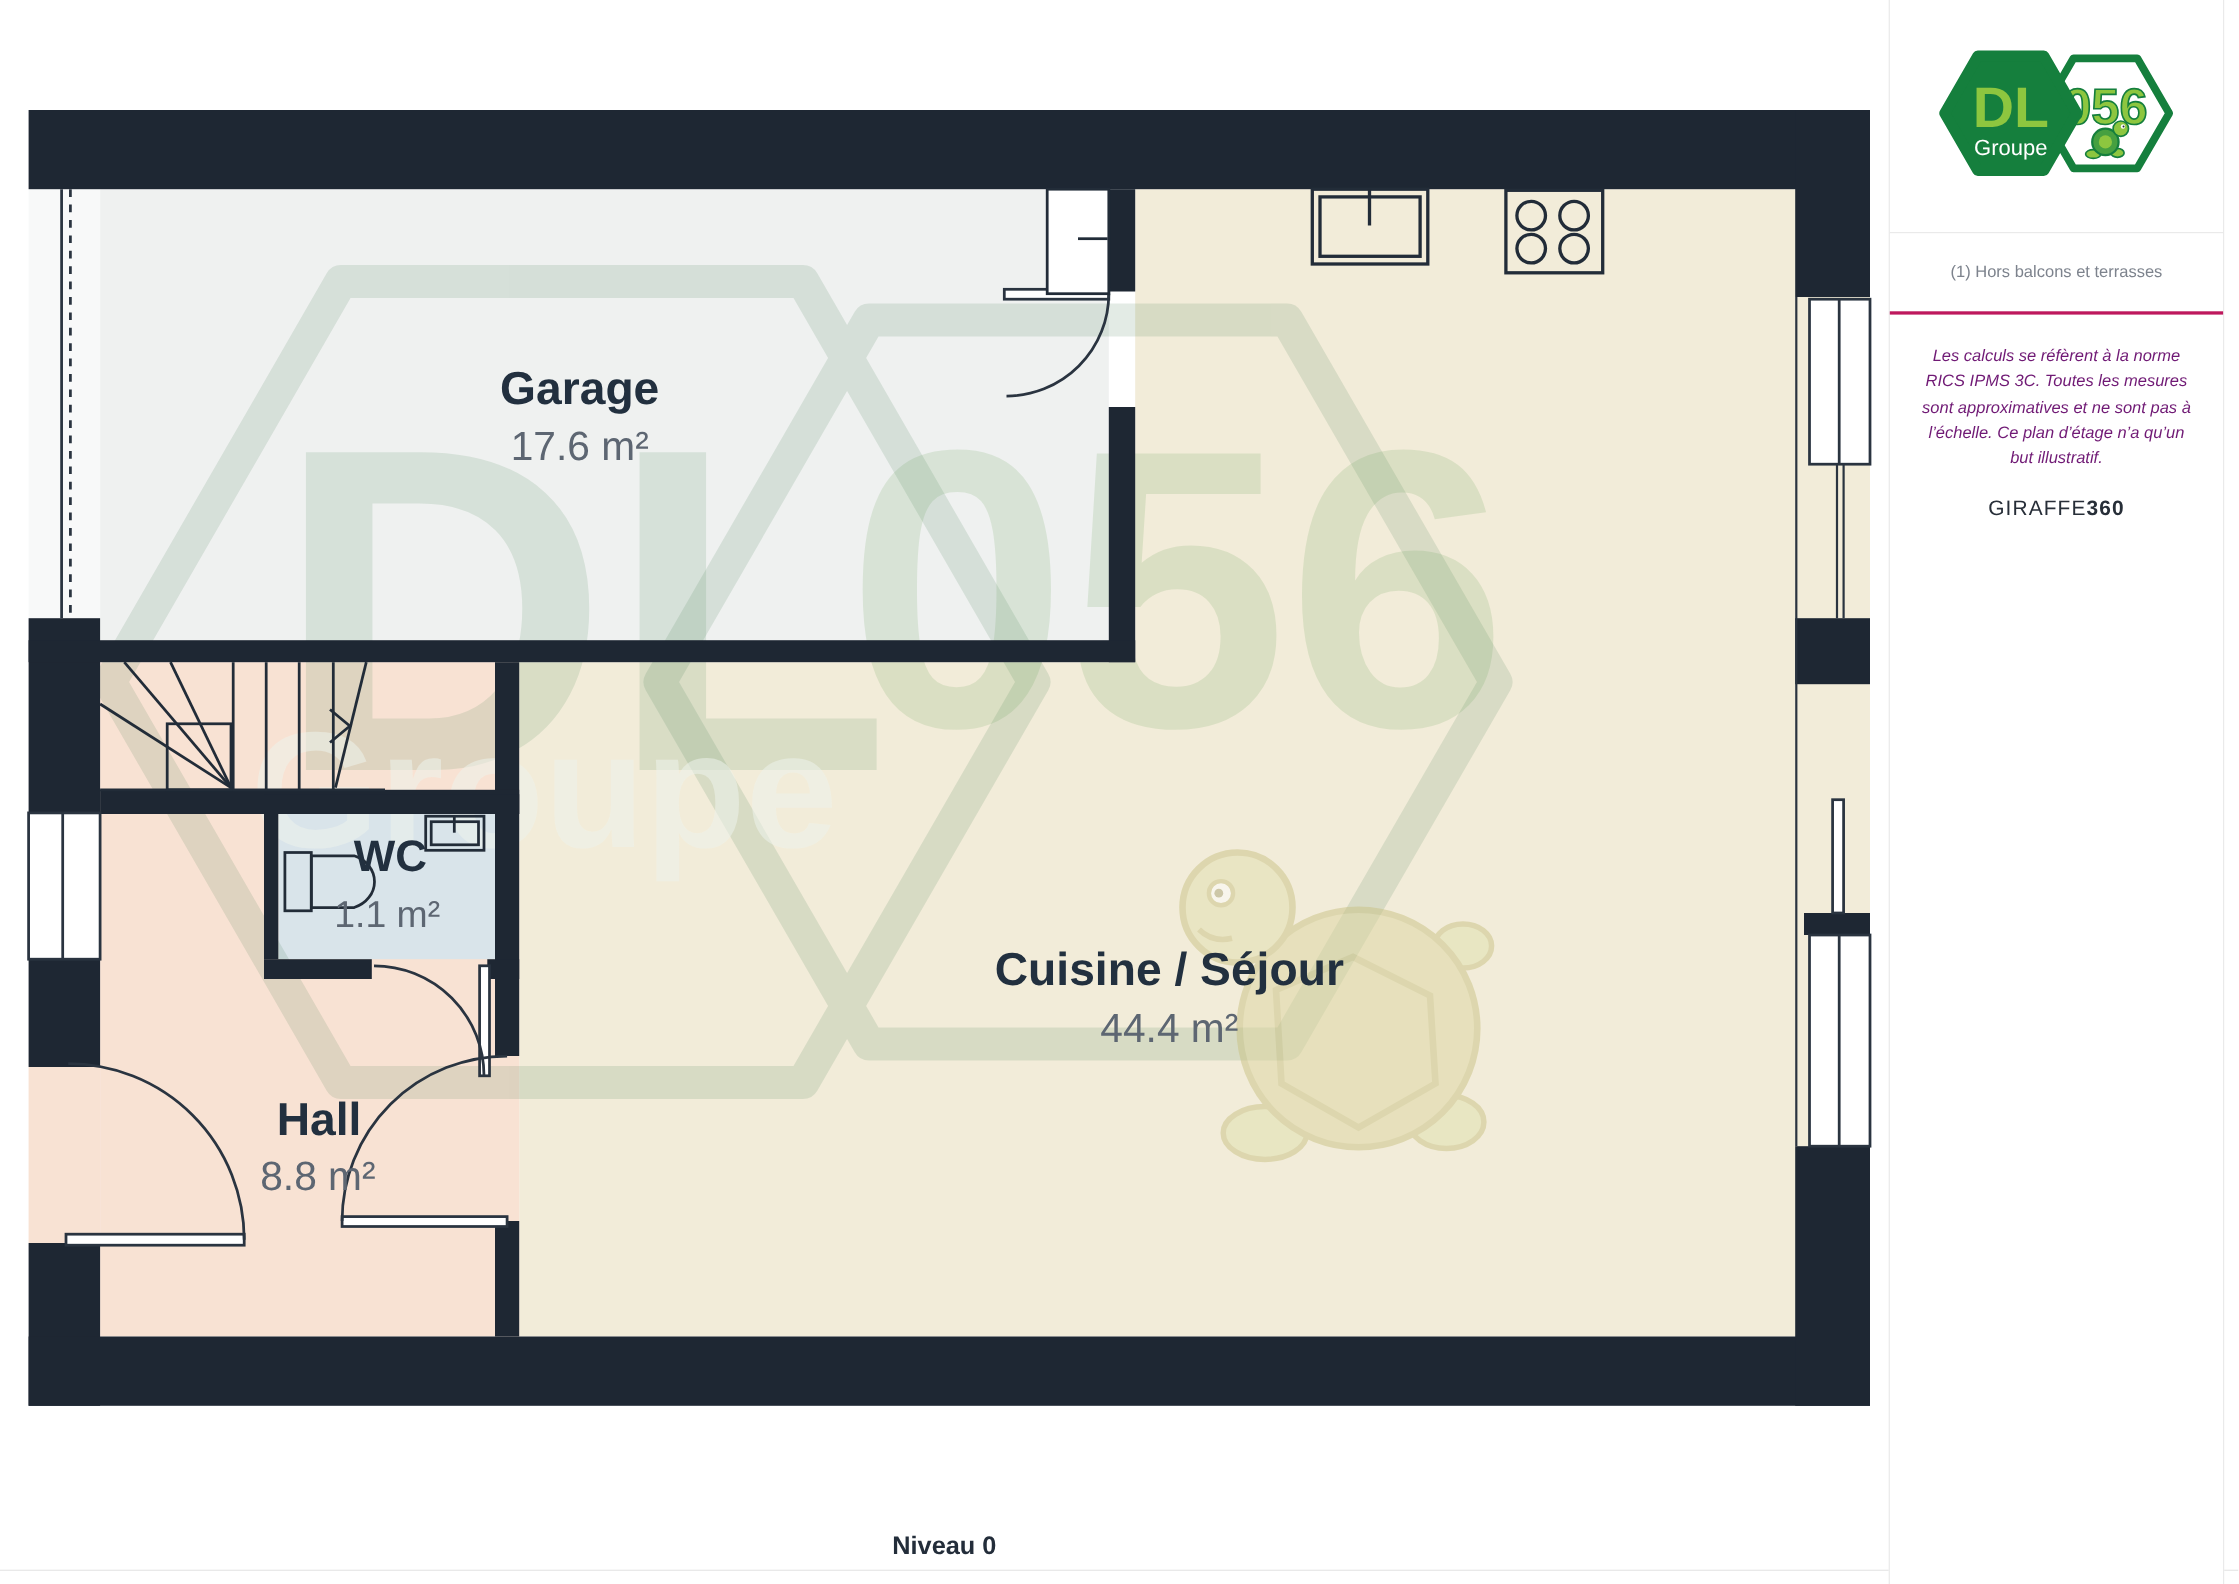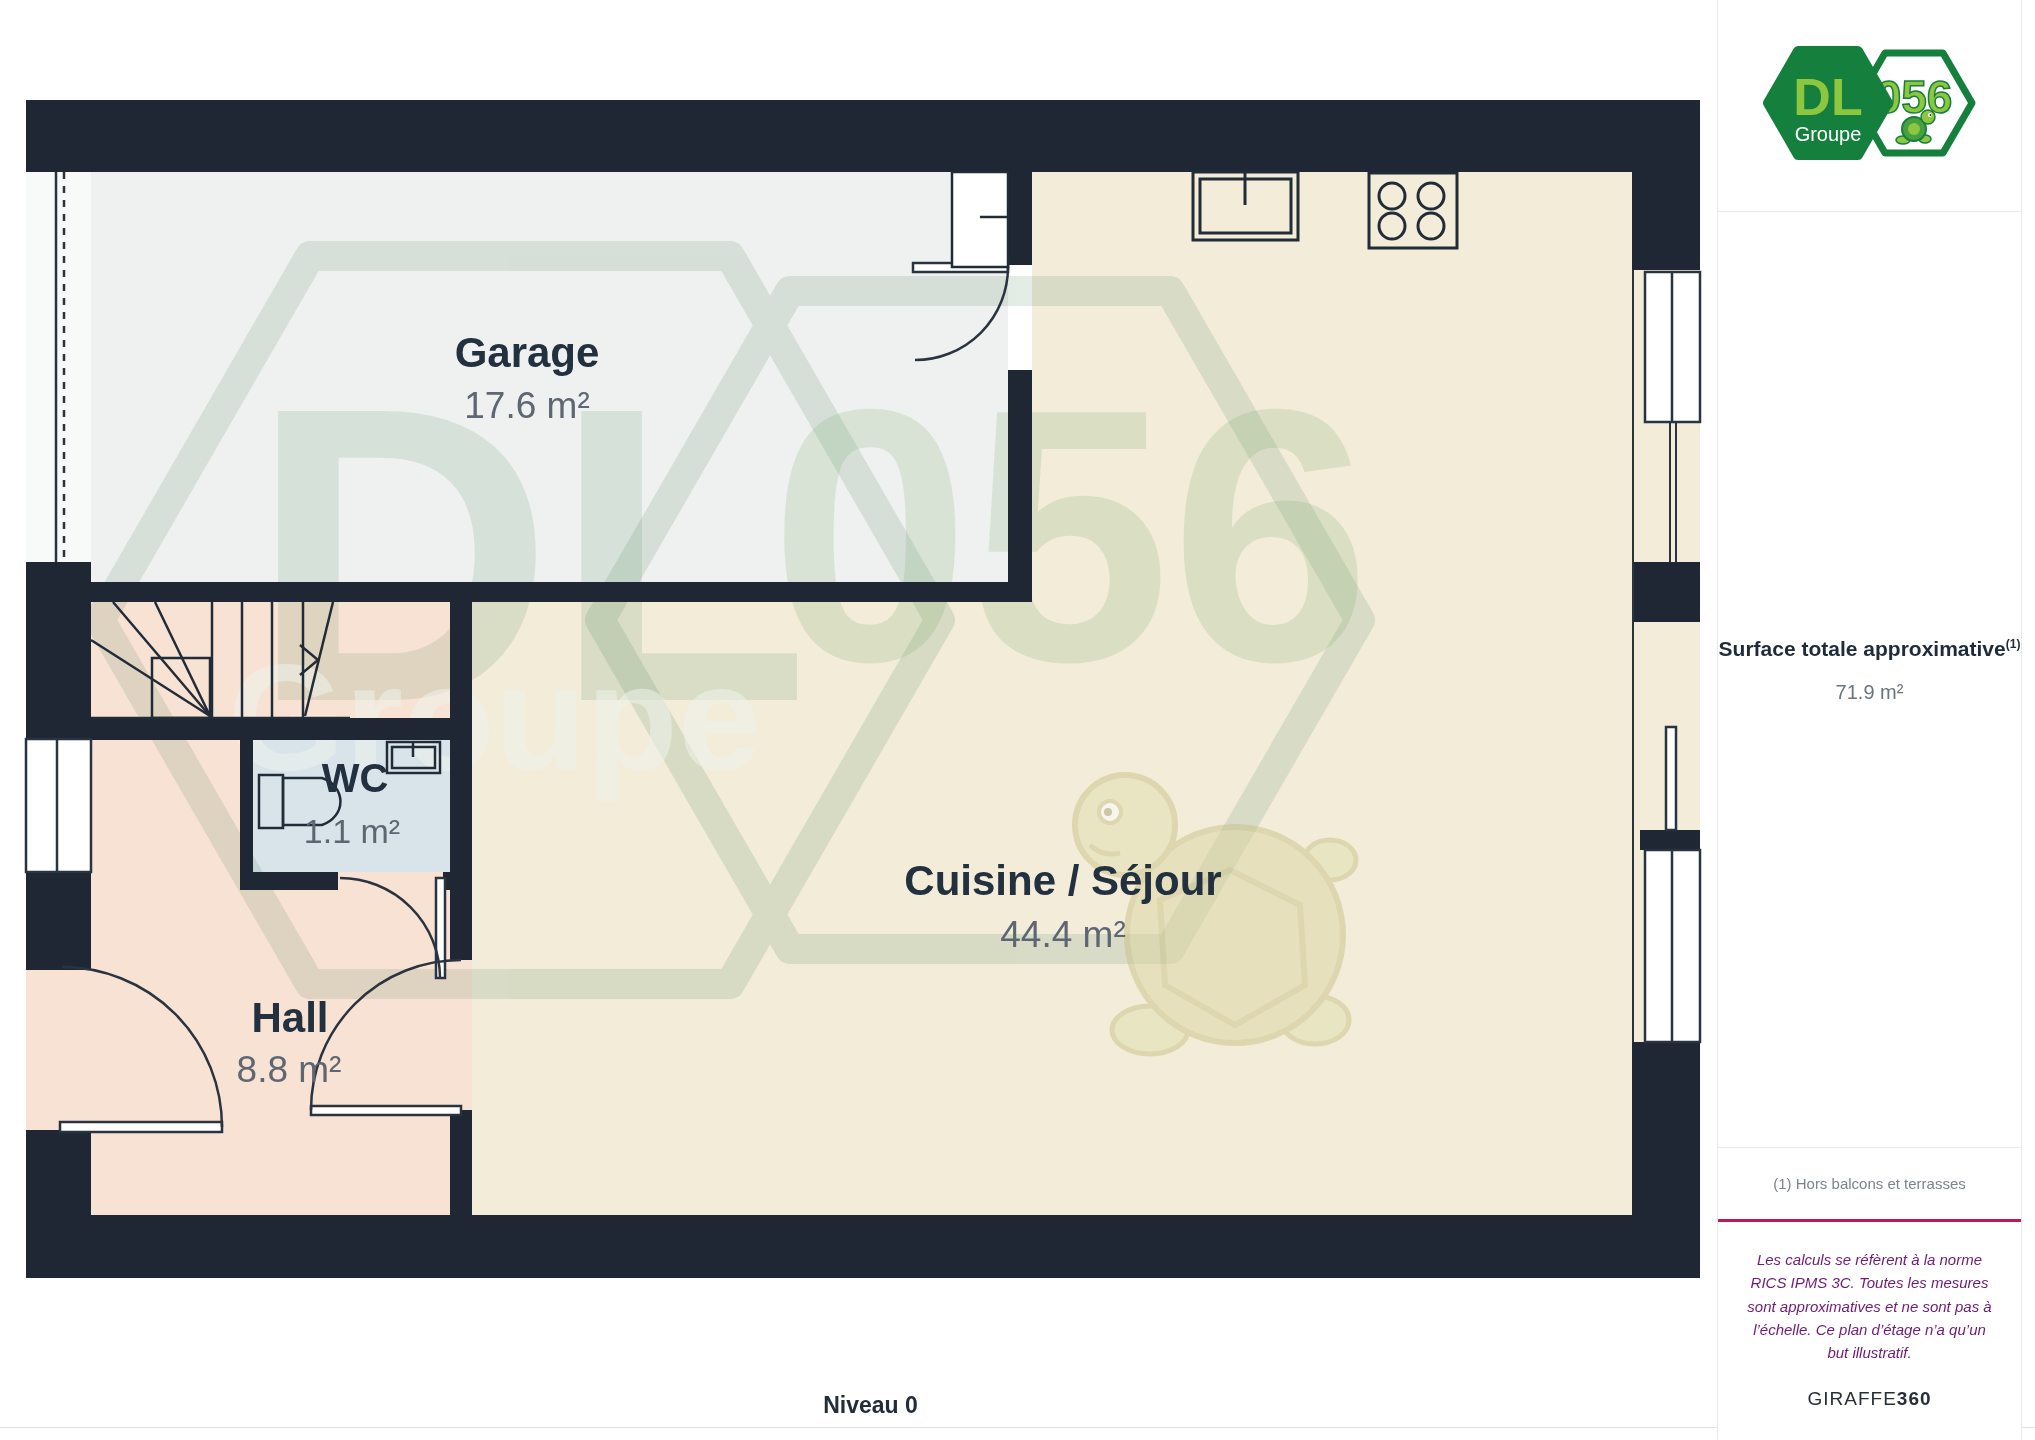--- a/index.html
+++ b/index.html
@@ -9,21 +9,21 @@
 
   
   .plan-wrap{position:absolute;left:0;top:0;width:1717px;height:1440px;}
   svg text{font-family:"Liberation Sans",sans-serif;}
   .room-name{font-weight:700;fill:#22303f;font-size:42px;}
   .room-area{fill:#5d6672;font-size:37px;}
   .wc-name{font-size:40px;}
   .wc-area{font-size:34px;}
 
   
-  .level-label{position:absolute;left:12px;top:1392px;width:1717px;text-align:center;
+  .level-label{position:absolute;left:0;top:1392px;width:1717px;text-align:center;
        font-size:23px;font-weight:700;color:#232d3a;}
   .footer-rule{position:absolute;left:0;top:1427px;width:2035px;height:1px;background:#e4e4e4;}
 
   
   .sidebar{position:absolute;left:1717px;top:0;width:305px;height:1440px;
        background:#ffffff;border-left:1px solid #e8e8e8;border-right:1px solid #e8e8e8;
        display:flex;flex-direction:column;box-sizing:border-box;}
   .logo-section{height:212px;border-bottom:1px solid #e8e8e8;display:flex;
        align-items:center;justify-content:center;box-sizing:border-box;}
   .main-section{height:936px;border-bottom:1px solid #e8e8e8;box-sizing:border-box;
@@ -229,26 +229,20 @@
         </g>
 
         <g>
           <polygon points="6,62 36,10 96,10 126,62 96,114 36,114" fill="#157f3d" stroke="#157f3d" stroke-width="10" stroke-linejoin="round"></polygon>
           <text x="66" y="74" text-anchor="middle" font-size="52" font-weight="700" fill="#8dc63f">DL</text>
           <text x="66" y="100" text-anchor="middle" font-size="20" font-weight="400" fill="#ffffff">Groupe</text>
         </g>
       </svg>
     </div>
 
-    <div class="main-section">
-      <div class="surface-block">
-        <div class="surface-title"><span>Surface totale approximative</span><sup>(1)</sup></div>
-        <div class="surface-value">71.9 m²</div>
-      </div>
-    </div>
 
     <div class="footnote-section">
       <span>(1) Hors balcons et terrasses</span>
     </div>
 
     <div class="legal-section">
       <div class="legal-text">Les calculs se réfèrent à la norme RICS IPMS 3C. Toutes les mesures sont approximatives et ne sont pas à l’échelle. Ce plan d’étage n’a qu’un but illustratif.</div>
       <div class="brand-line"><span>GIRAFFE</span><span class="b">360</span></div>
     </div>
 

